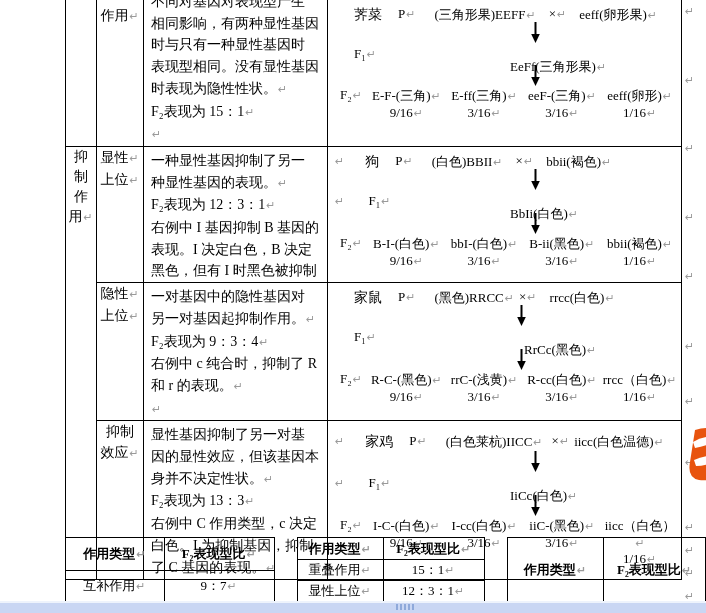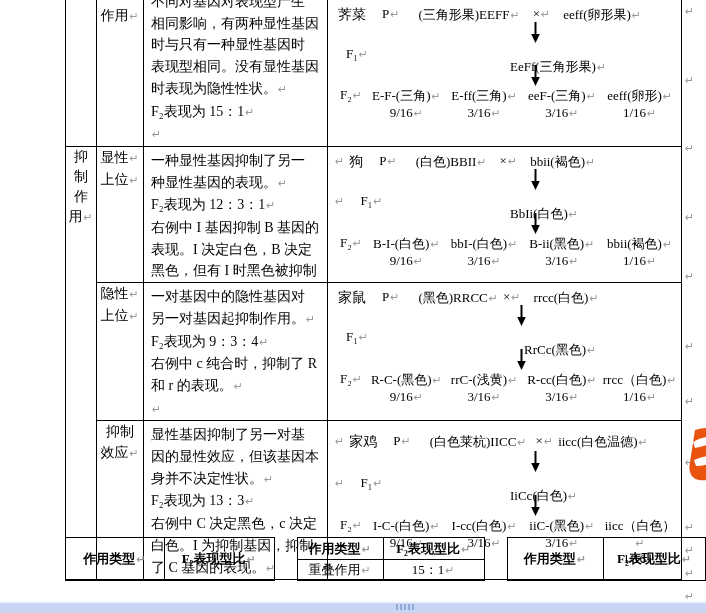--- a/index.html
+++ b/index.html
@@ -14,27 +14,27 @@
   td.c3{width:183px;}
   td.c4{position:relative;}
   .vlabel{font-size:14px;line-height:20px;}
   .tlabel{font-size:14px;line-height:21px;}
   .desc{font-size:14px;line-height:21.7px;padding:3px 2px 0 7px;letter-spacing:0;}
   td.c3.r1 .desc{padding-top:8px;}
 
   
   .dg{position:relative;width:100%;height:100%;font-size:13px;}
   .dg .l1{position:absolute;left:6px;right:2px;display:flex;align-items:flex-start;}
-  .dg .l1 .species{margin-left:4px;font-size:14px;}
+  .dg .l1 .species{margin-left:20px;font-size:14px;}
   .dg .l1 .plabel{margin-left:16px;}
   .dg .l1 .parent1{margin-left:18px;}
   .dg .l1 .cross{margin-left:12px;}
   .dg .l1 .parent2{margin-left:12px;}
   .dg .l2{position:absolute;left:6px;right:2px;}
-  .dg .l2 .f1label{margin-left:12px;}
+  .dg .l2 .f1label{margin-left:20px;}
   .dg .l2 .f1geno{position:absolute;left:176px;top:12px;}
   .dg .l3{position:absolute;left:4px;right:2px;display:flex;}
   .dg .l3 .f2label{width:28px;padding-left:8px;}
   .dg .l3 .grp{flex:1;text-align:center;}
   .dg svg.arr{position:absolute;left:202px;}
   .dg .a1{top:22px;} .dg .l2{top:46px;} .dg .a2{top:66px;} .dg .l1{top:6px;} .dg .l3{top:88px;}
   .dg-r1 .l1{top:23px;} .dg-r1 .a1{top:39px;} .dg-r1 .l2{top:63px;} .dg-r1 .a2{top:82px;} .dg-r1 .l3{top:104px;}
   .dg-r3 svg.arr{left:188px;} .dg-r3 .l2 .f1geno{left:190px;}
   .dg-r4 .l1{top:12px;} .dg-r4 .a1{top:30px;} .dg-r4 .l2{top:54px;} .dg-r4 .a2{top:74px;} .dg-r4 .l3{top:96px;}
 
@@ -271,21 +271,21 @@
               <div>抑制</div>
               <div>效应<span class="pm">↵</span></div>
             </div>
       </td>
       <td class="c3">
         <div class="desc">
               <div>显性基因抑制了另一对基</div>
               <div>因的显性效应，但该基因本</div>
               <div>身并不决定性状。<span class="pm">↵</span></div>
               <div>F₂表现为 13：3<span class="pm">↵</span></div>
-              <div>右例中 C 决定黑色，c 决定</div>
+              <div>右例中 C 作用类型，c 决定</div>
               <div>白色。I 为抑制基因，抑制</div>
               <div>了 C 基因的表现。<span class="pm">↵</span></div>
             </div>
       </td>
       <td class="c4">
         <div class="dg dg-r4">
           <div class="l1">
             <span><span class="pm">↵</span></span>
             <span class="species">家鸡</span>
             <span class="plabel">P<span class="pm">↵</span></span>
@@ -331,31 +331,39 @@
   </tbody>
     </table>
 
   <div class="summary">
     <table class="sgrp g1">
       <tbody>
           <tr class="hdr">
         <td class="tc">作用类型<span class="pm">↵</span></td>
         <td class="rc">F₂表现型比<span class="pm">↵</span></td>
       </tr>
+      <tr>
+        <td class="tc">互补作用<span class="pm">↵</span></td>
+        <td class="rc">9：7<span class="pm">↵</span></td>
+      </tr>
     </tbody>
       </table>
     <table class="sgrp g2">
       <tbody>
           <tr class="hdr">
         <td class="tc">作用类型<span class="pm">↵</span></td>
         <td class="rc">F₂表现型比<span class="pm">↵</span></td>
       </tr>
       <tr>
         <td class="tc">重叠作用<span class="pm">↵</span></td>
         <td class="rc">15：1<span class="pm">↵</span></td>
+      </tr>
+      <tr>
+        <td class="tc">显性上位<span class="pm">↵</span></td>
+        <td class="rc">12：3：1<span class="pm">↵</span></td>
       </tr>
     </tbody>
       </table>
     <table class="sgrp g3">
       <tbody>
           <tr class="hdr">
         <td class="tc">作用类型<span class="pm">↵</span></td>
         <td class="rc">F₂表现型比<span class="pm">↵</span></td>
       </tr>
     </tbody>

